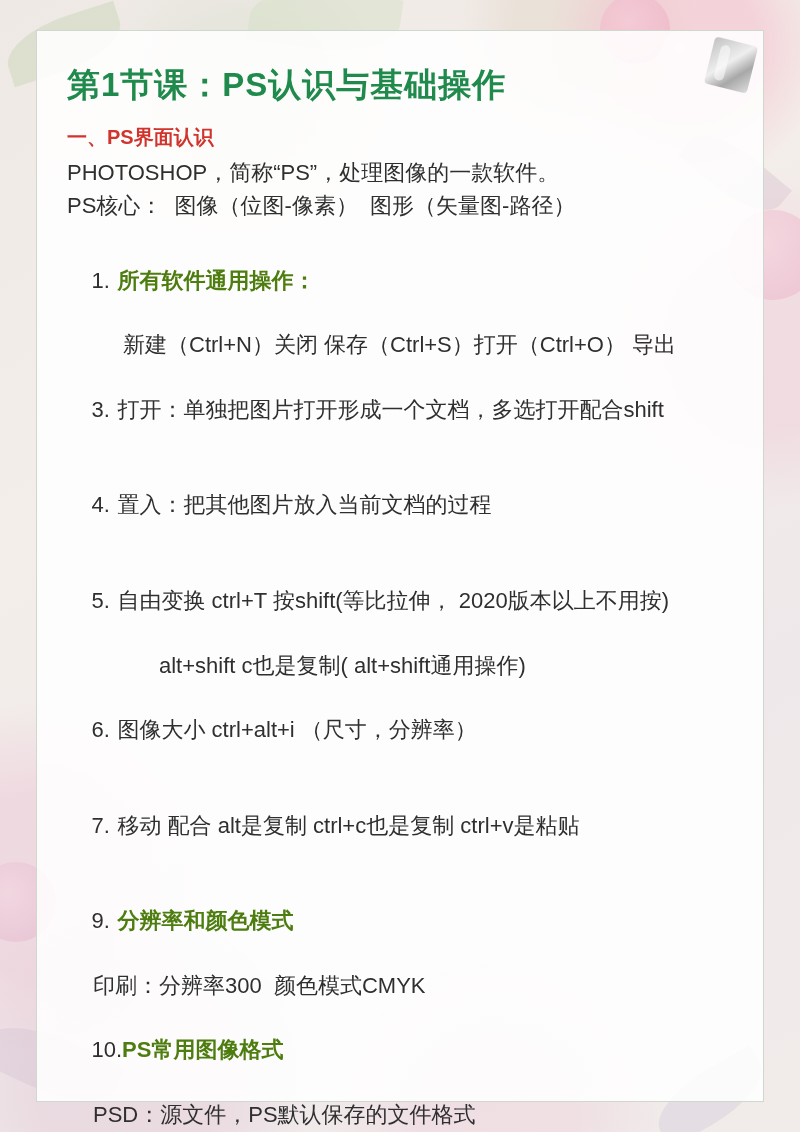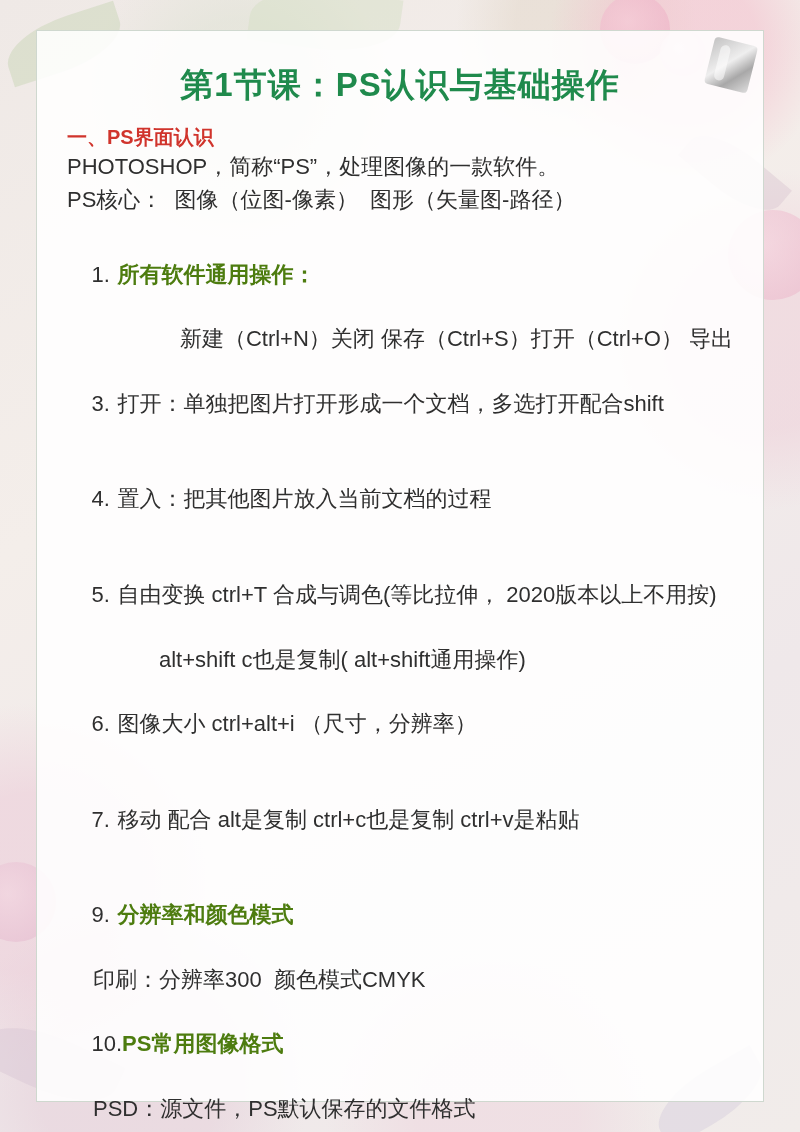--- a/index.html
+++ b/index.html
@@ -75,42 +75,41 @@
     content: "";
     position: absolute;
     left: 8px; top: 6px;
     width: 10px; height: 36px;
     background: rgba(255,255,255,.55);
     border-radius: 5px;
   }
 
   h1.title {
     margin: 4px 0 16px 0;
-    text-align: center;
     font-size: 33px;
     font-weight: bold;
     color: #1f8a4c;
     letter-spacing: 1px;
   }
   .sec-head {
     color: #d0342c;
     font-weight: bold;
     font-size: 20px;
-    margin: 2px 0 0 0;
+    margin: 2px 0 6px 0;
   }
   .line {
     color: #2f2f2f;
     font-size: 22px;
     line-height: 1.42;
     margin: 0 0 2px 0;
     white-space: pre-wrap;
   }
   .red { color: #4d7c0f; font-weight: bold; }
   .indent1 { padding-left: 26px; }
-  .indent2 { padding-left: 56px; text-align: right; }
+  .indent2 { padding-left: 56px; }
   .indent3 { padding-left: 92px; }
   .gap { height: 10px; }
 
   .num { display: inline-block; min-width: 26px; }
 </style>
 </head>
 <body>
 
 <div class="bg">
   <div class="bg-leaf leaf1"></div>
@@ -143,21 +142,21 @@
 
   <div class="line">
     <span class="num">3.</span><span>打开：</span><span>单独把图片打开形成一个文档，多选打开配合shift</span>
   </div>
 
   <div class="line">
     <span class="num">4.</span><span>置入：</span><span>把其他图片放入当前文档的过程</span>
   </div>
 
   <div class="line">
-    <span class="num">5.</span><span>自由变换</span>&nbsp;<span>ctrl+T 合成与调色(等比拉伸， 2020版本以上不用按)</span>
+    <span class="num">5.</span><span>自由变换</span>&nbsp;<span>ctrl+T 按shift(等比拉伸， 2020版本以上不用按)</span>
   </div>
   <div class="line indent3">alt+shift c也是复制( alt+shift通用操作)</div>
 
   <div class="line">
     <span class="num">6.</span><span>图像大小</span>&nbsp;<span>ctrl+alt+i （尺寸，分辨率）</span>
   </div>
 
   <div class="line">
     <span class="num">7.</span><span>移动 配合 alt是复制</span>&nbsp;<span>ctrl+c也是复制 ctrl+v是粘贴</span>
   </div>

